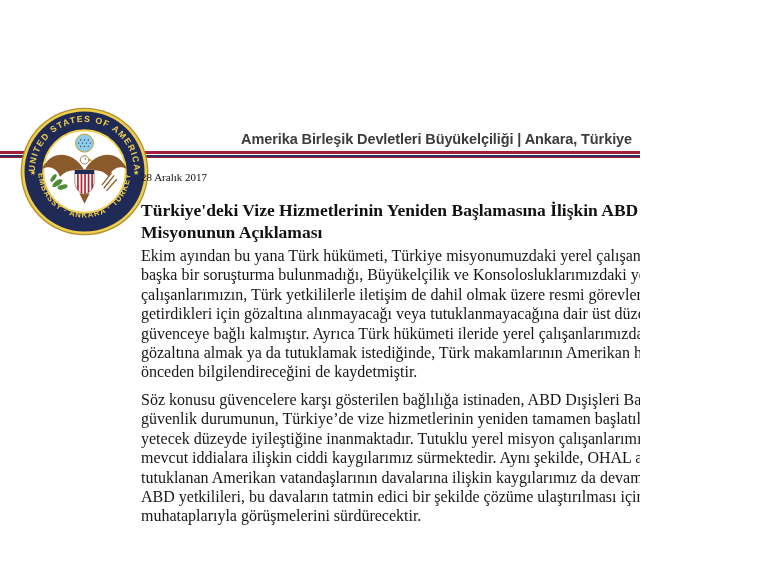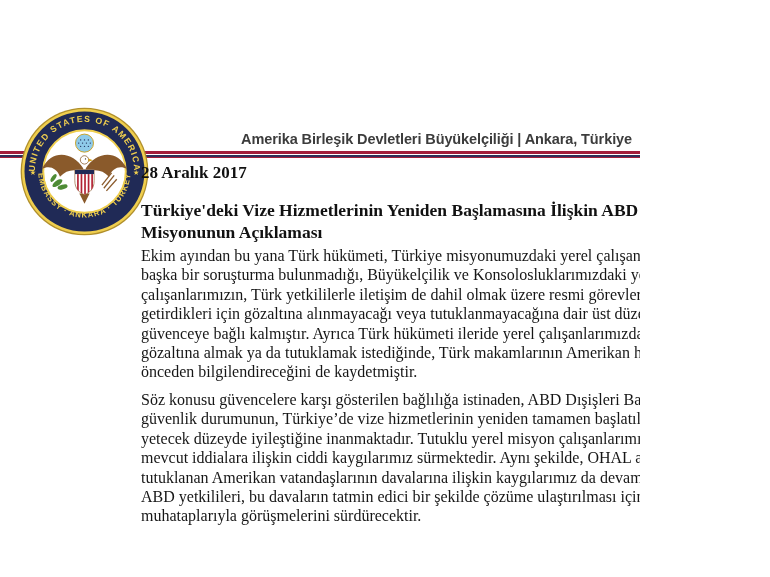--- a/index.html
+++ b/index.html
@@ -19,21 +19,21 @@
         font-family:"Liberation Sans",sans-serif;font-weight:700;font-size:14.5px;
         color:#3C3C3C;letter-spacing:-0.1px;white-space:nowrap;}
 
   
   .seal{position:absolute;left:20px;top:107px;width:129px;height:129px;}
   .seal svg{display:block;width:100%;height:100%;}
   .ring-text{fill:#EFCE4E;font-family:"Liberation Sans",sans-serif;font-weight:700;}
 
   
   .content{position:absolute;left:141px;top:0;width:645px;}
-  .date{position:absolute;top:163px;left:0;font-weight:700;font-size:17px;color:#111111;}
+  .date{position:absolute;top:171px;left:0;font-weight:400;font-size:11px;color:#111111;}
   .title{position:absolute;top:200px;left:0;margin:0;font-weight:700;font-size:17.5px;
         line-height:21.5px;color:#111111;white-space:pre-line;width:645px;}
   .para{position:absolute;left:0;margin:0;font-size:16px;line-height:19.4px;color:#161616;
         white-space:pre-line;width:645px;}
   .para-1{top:246px;}
   .para-2{top:390px;}
 </style>
 </head>
 <body>
 

